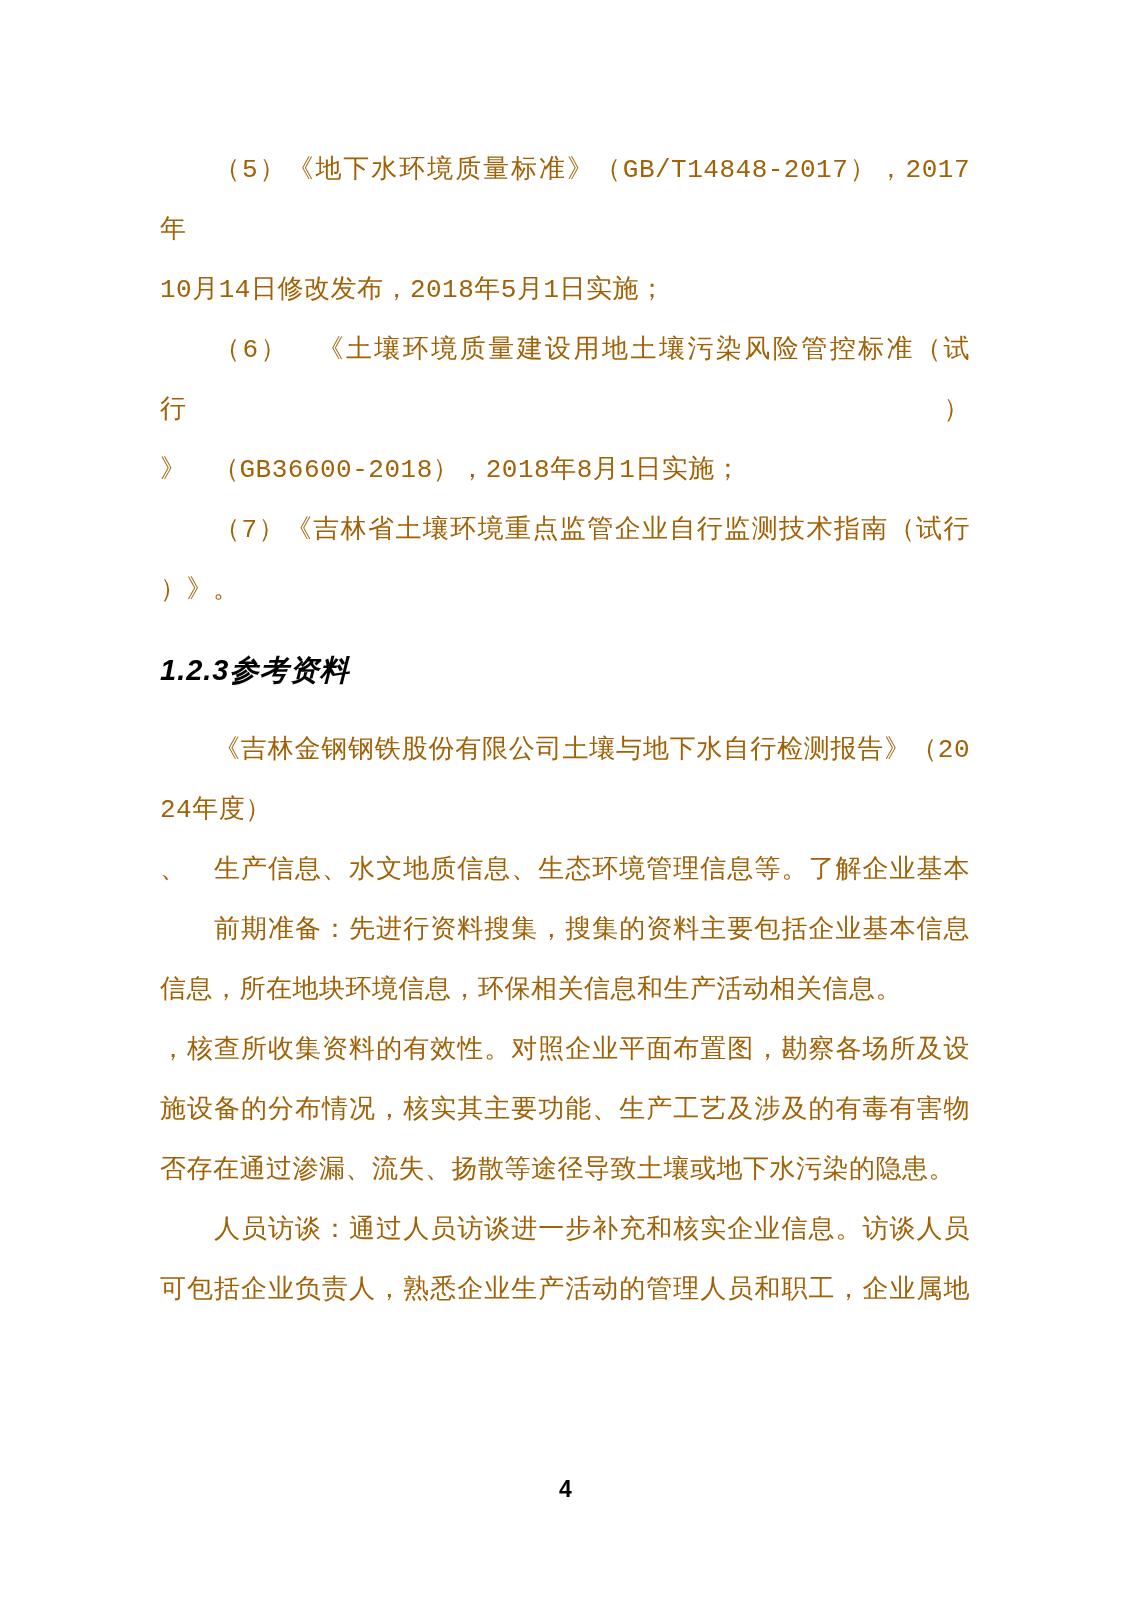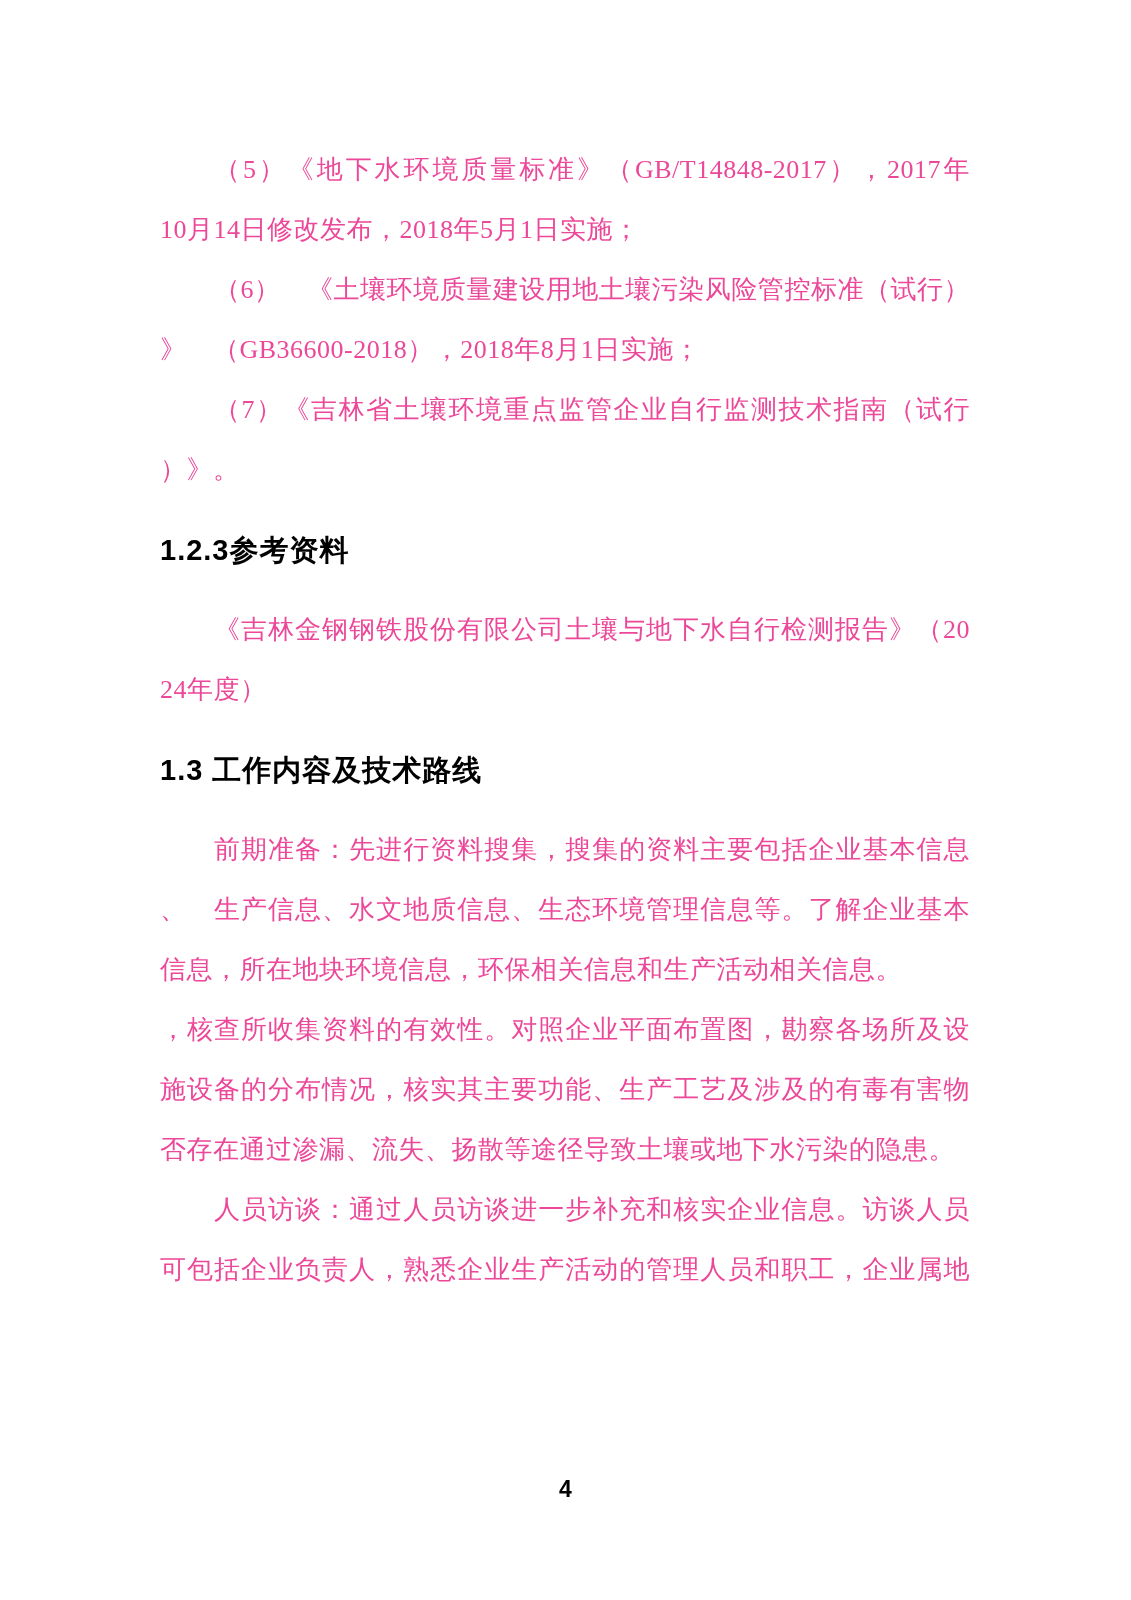--- a/index.html
+++ b/index.html
@@ -14,43 +14,44 @@
     background: #ffffff;
     overflow: hidden;
   }
   .content {
     position: absolute;
     left: 160px;
     top: 140px;
     width: 810px;
   }
   .line {
-    font-family: Liberation Serif, serif;
+    font-family: Liberation Mono, monospace;
     font-size: 26px;
     line-height: 60px;
-    color: #ec4899;
+    color: #a16207;
     white-space: pre-wrap;
     letter-spacing: 0.5px;
   }
   .line.fill {
     text-align: justify;
     text-align-last: justify;
   }
   .line.indent2 {
     text-indent: 54px;
   }
   .heading {
     font-family: "Liberation Sans", sans-serif;
     font-weight: 700;
     font-size: 29px;
     line-height: 60px;
     margin: 20px 0;
     color: #000000;
     letter-spacing: 1px;
     white-space: pre-wrap;
+    font-style: italic;
   }
   .page-number {
     position: absolute;
     top: 1476px;
     left: 0;
     width: 100%;
     text-align: center;
     font-family: "Liberation Sans", sans-serif;
     font-weight: 700;
     font-size: 23px;
@@ -64,23 +65,22 @@
   <div class="content" id="document-body">
       <div class="line indent2 fill">（5）《地下水环境质量标准》（GB/T14848-2017），2017年</div>
       <div class="line">10月14日修改发布，2018年5月1日实施；</div>
       <div class="line indent2 fill">（6）　《土壤环境质量建设用地土壤污染风险管控标准（试行）</div>
       <div class="line">》　（GB36600-2018），2018年8月1日实施；</div>
       <div class="line indent2 fill">（7）《吉林省土壤环境重点监管企业自行监测技术指南（试行</div>
       <div class="line">）》。</div>
       <div class="heading">1.2.3参考资料</div>
       <div class="line indent2 fill">《吉林金钢钢铁股份有限公司土壤与地下水自行检测报告》（20</div>
       <div class="line">24年度）</div>
-      <div class="heading">1.3 工作内容及技术路线</div>
+      <div class="line fill">、　生产信息、水文地质信息、生态环境管理信息等。了解企业基本</div>
       <div class="line indent2 fill">前期准备：先进行资料搜集，搜集的资料主要包括企业基本信息</div>
-      <div class="line fill">、　生产信息、水文地质信息、生态环境管理信息等。了解企业基本</div>
       <div class="line">信息，所在地块环境信息，环保相关信息和生产活动相关信息。</div>
       <div class="line fill">，核查所收集资料的有效性。对照企业平面布置图，勘察各场所及设</div>
       <div class="line fill">施设备的分布情况，核实其主要功能、生产工艺及涉及的有毒有害物</div>
       <div class="line">否存在通过渗漏、流失、扬散等途径导致土壤或地下水污染的隐患。</div>
       <div class="line indent2 fill">人员访谈：通过人员访谈进一步补充和核实企业信息。访谈人员</div>
       <div class="line fill">可包括企业负责人，熟悉企业生产活动的管理人员和职工，企业属地</div>
     </div>
   <div class="page-number">4</div>
 </div>
 

